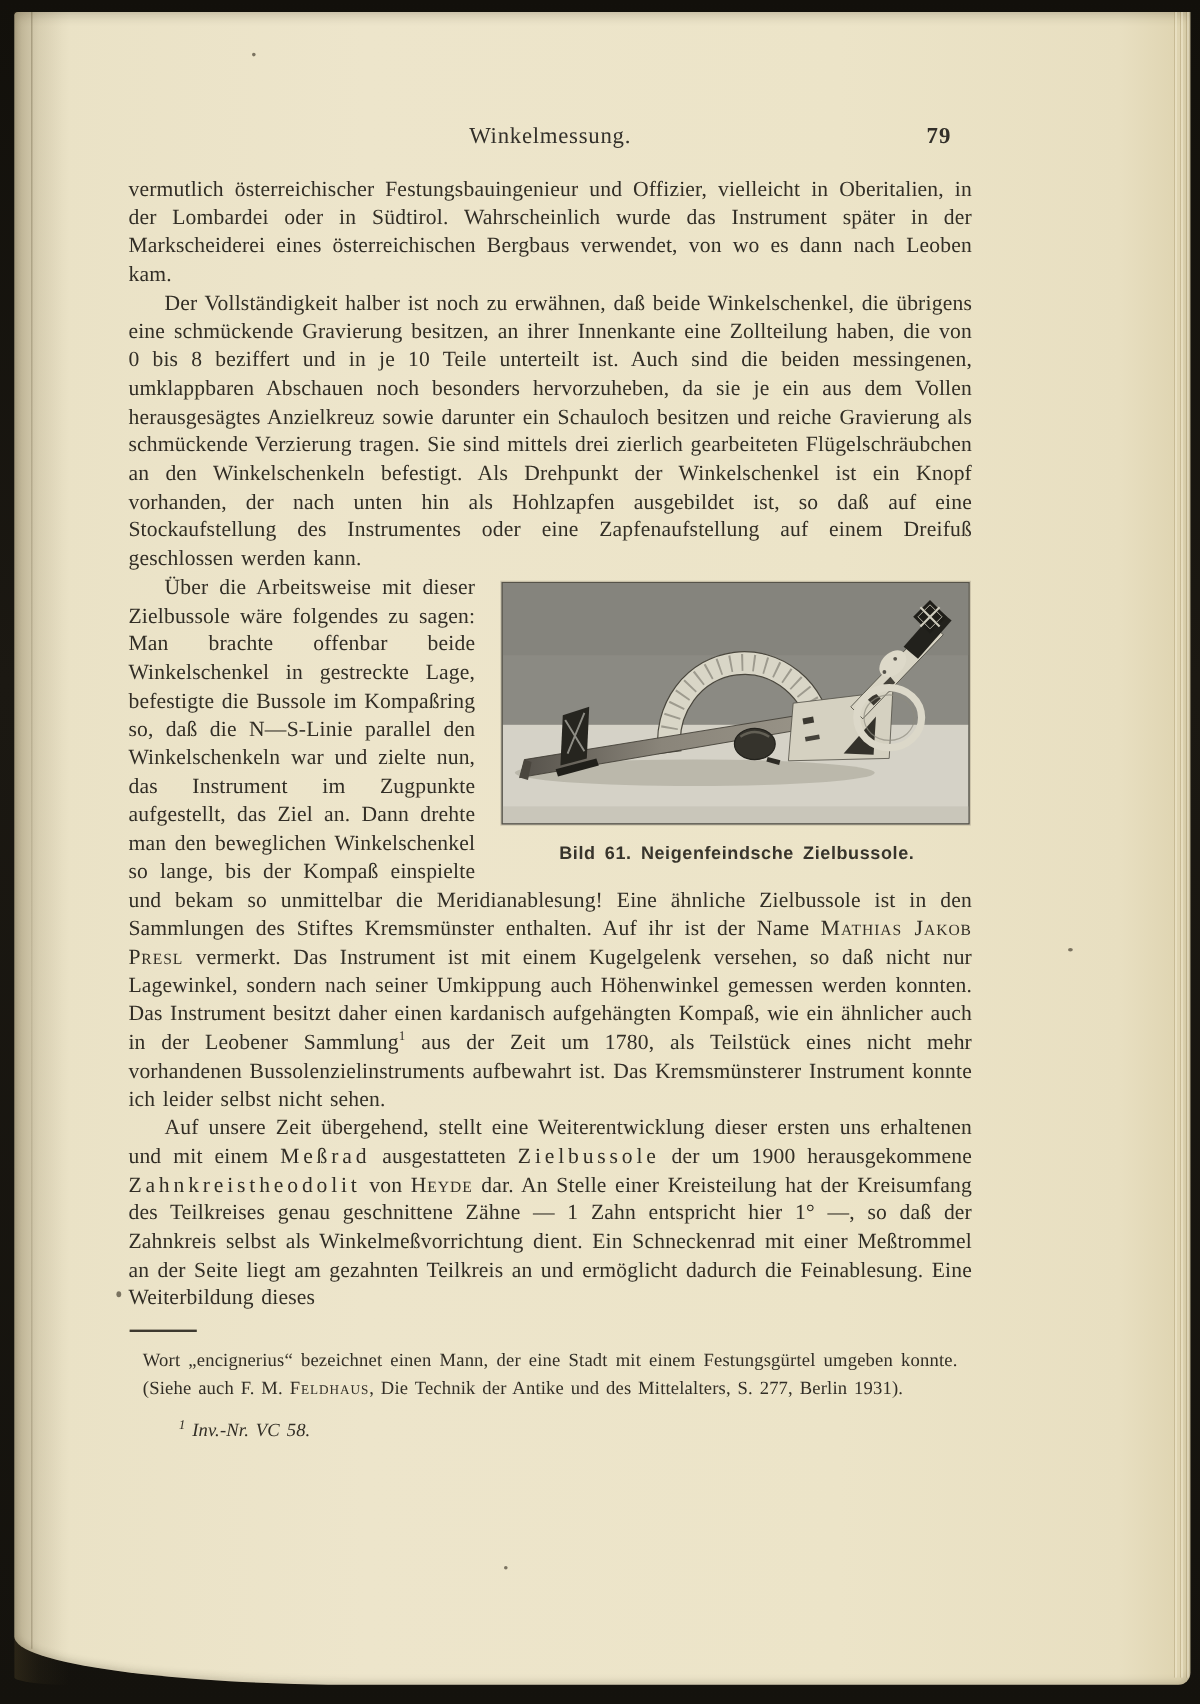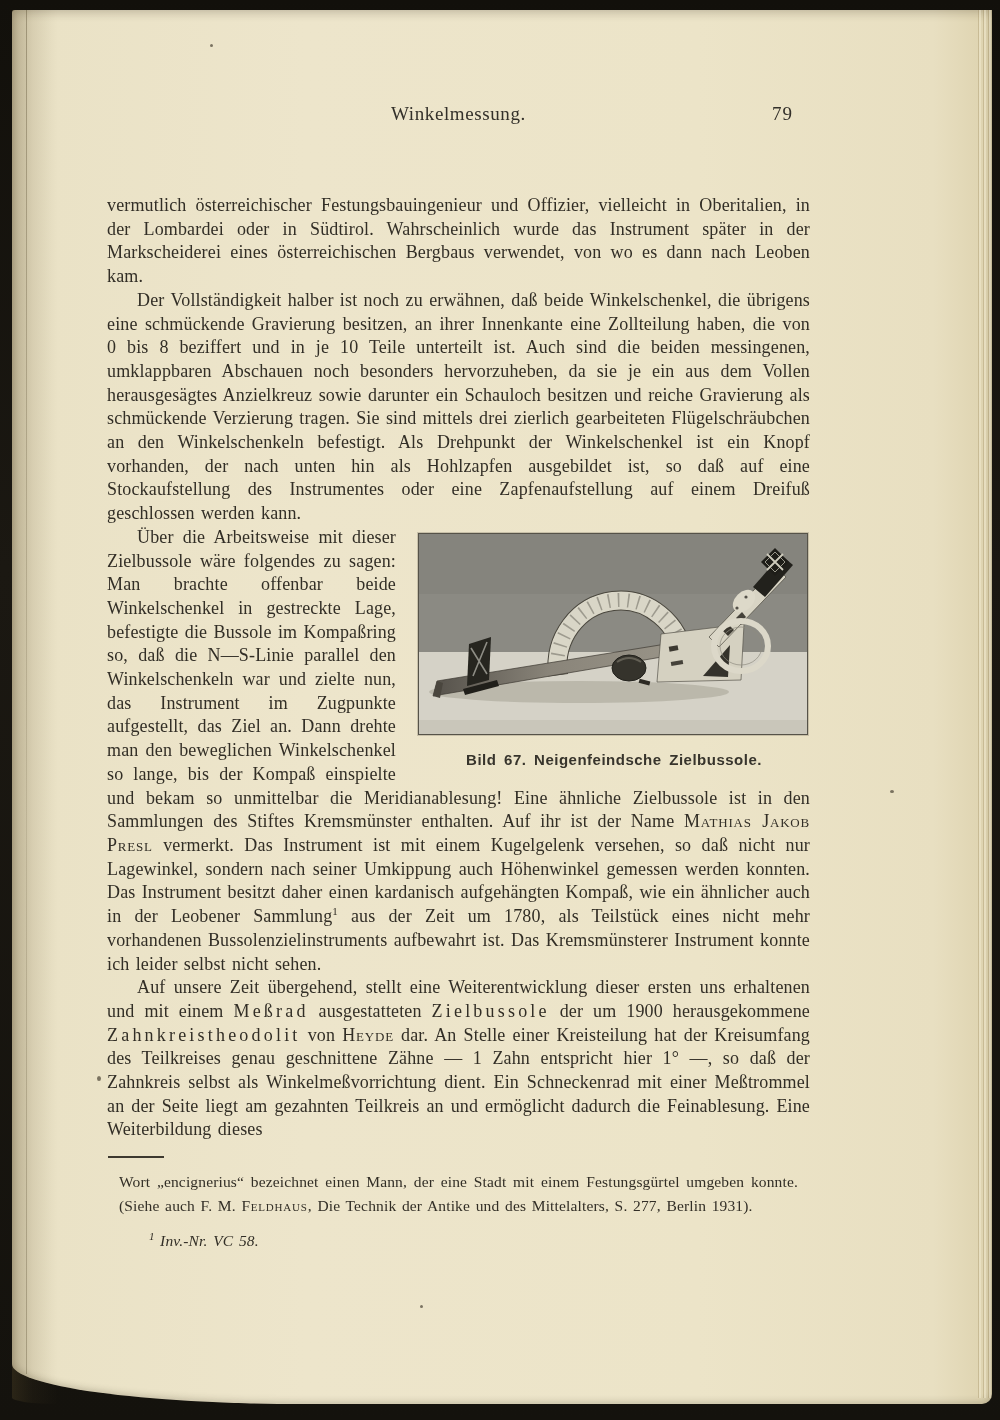--- a/index.html
+++ b/index.html
@@ -66,35 +66,36 @@
     text-align: center;
     font-size: 19px;
     letter-spacing: .6px;
   }
   .page-number {
     position: absolute;
     right: 17px;
     top: 0;
     font-size: 19px;
     letter-spacing: 1px;
+    font-weight: bold;
   }
   .text-block {
     position: absolute;
     left: 95px;
     top: 136px;
     width: 703px;
     color: #322e26;
     font-size: 18px;
     line-height: 23.7px;
     text-align: justify;
     word-spacing: 1.6px;
     letter-spacing: .15px;
   }
   .para { margin: 0; text-indent: 30px; }
-  .para.first { text-indent: 0; margin-top: 48px; }
+  .para.first { text-indent: 0; }
   .seg-sc { font-variant: small-caps; letter-spacing: .8px; }
   .seg-sp { letter-spacing: 3.2px; }
   .seg-sup { vertical-align: super; font-size: 11px; line-height: 0; letter-spacing: 0; }
   .fig {
     float: right;
     width: 392px;
     margin: 7px 0 10px 22px;
   }
   .photo {
     width: 388px;
@@ -203,21 +204,21 @@
             <ellipse cx="322" cy="112" rx="27" ry="25" fill="none" stroke="#dcd8c9" stroke-width="6"></ellipse>
             <ellipse cx="322" cy="112" rx="21" ry="19" fill="none" stroke="#8e8b80" stroke-width="1" opacity="0.7"></ellipse>
 
             <polygon points="334,53 362,21 374,31 346,63" fill="#22211c"></polygon>
 
             <polygon points="356,14 370,28 356,42 342,28" fill="#1e1d18"></polygon>
             <path d="M348,20 L364,36 M364,20 L348,36" stroke="#cfccbd" stroke-width="1.8" fill="none"></path>
             <polygon points="356,18 366,28 356,38 346,28" fill="none" stroke="#b9b6a8" stroke-width="0.8"></polygon>
           </svg>
         </div>
-        <figcaption class="caption">Bild 67. Neigenfeindsche Zielbussole.</figcaption>
+        <figcaption class="caption">Bild 61. Neigenfeindsche Zielbussole.</figcaption>
       </figure>
 
       <p class="para"><span>Über die Arbeitsweise mit dieser Zielbussole wäre folgendes zu sagen: Man brachte offenbar beide Winkelschenkel in gestreckte Lage, befestigte die Bussole im Kompaßring so, daß die N—S-Linie parallel den Winkelschenkeln war und zielte nun, das Instrument im Zugpunkte aufgestellt, das Ziel an. Dann drehte man den beweglichen Winkelschenkel so lange, bis der Kompaß einspielte und bekam so unmittelbar die Meridianablesung! Eine ähnliche Zielbussole ist in den Sammlungen des Stiftes Kremsmünster enthalten. Auf ihr ist der Name </span><span class="seg-sc">Mathias Jakob Presl</span><span> vermerkt. Das Instrument ist mit einem Kugelgelenk versehen, so daß nicht nur Lagewinkel, sondern nach seiner Umkippung auch Höhenwinkel gemessen werden konnten. Das Instrument besitzt daher einen kardanisch aufgehängten Kompaß, wie ein ähnlicher auch in der Leobener Sammlung</span><span class="seg-sup">1</span><span> aus der Zeit um 1780, als Teilstück eines nicht mehr vorhandenen Bussolenzielinstruments aufbewahrt ist. Das Kremsmünsterer Instrument konnte ich leider selbst nicht sehen.</span></p>
       <p class="para"><span>Auf unsere Zeit übergehend, stellt eine Weiterentwicklung dieser ersten uns erhaltenen und mit einem </span><span class="seg-sp">Meßrad</span><span> ausgestatteten </span><span class="seg-sp">Zielbussole</span><span> der um 1900 herausgekommene </span><span class="seg-sp">Zahnkreistheodolit</span><span> von </span><span class="seg-sc">Heyde</span><span> dar. An Stelle einer Kreisteilung hat der Kreisumfang des Teilkreises genau geschnittene Zähne — 1 Zahn entspricht hier 1° —, so daß der Zahnkreis selbst als Winkelmeßvorrichtung dient. Ein Schneckenrad mit einer Meßtrommel an der Seite liegt am gezahnten Teilkreis an und ermöglicht dadurch die Feinablesung. Eine Weiterbildung dieses</span></p>
 
       <div class="footnote-rule"></div>
       <p class="footnote"><span>Wort „encignerius“ bezeichnet einen Mann, der eine Stadt mit einem Festungsgürtel umgeben konnte. (Siehe auch F. M. </span><span class="seg-sc">Feldhaus</span><span>, Die Technik der Antike und des Mittelalters, S. 277, Berlin 1931).</span></p>
       <p class="footnote indent"><span class="seg-sup">1</span><span> Inv.-Nr. VC 58.</span></p>
     </div>
 

